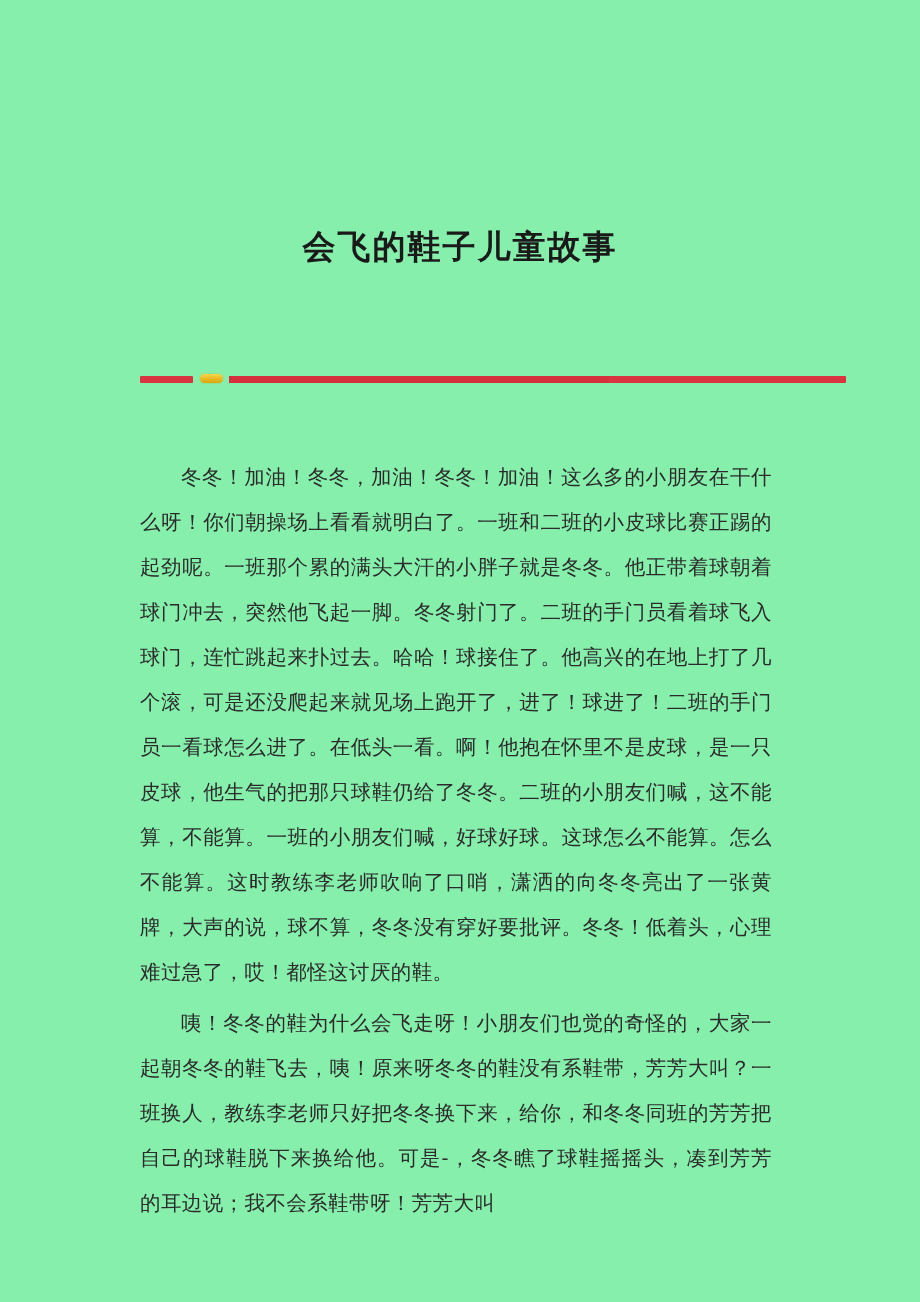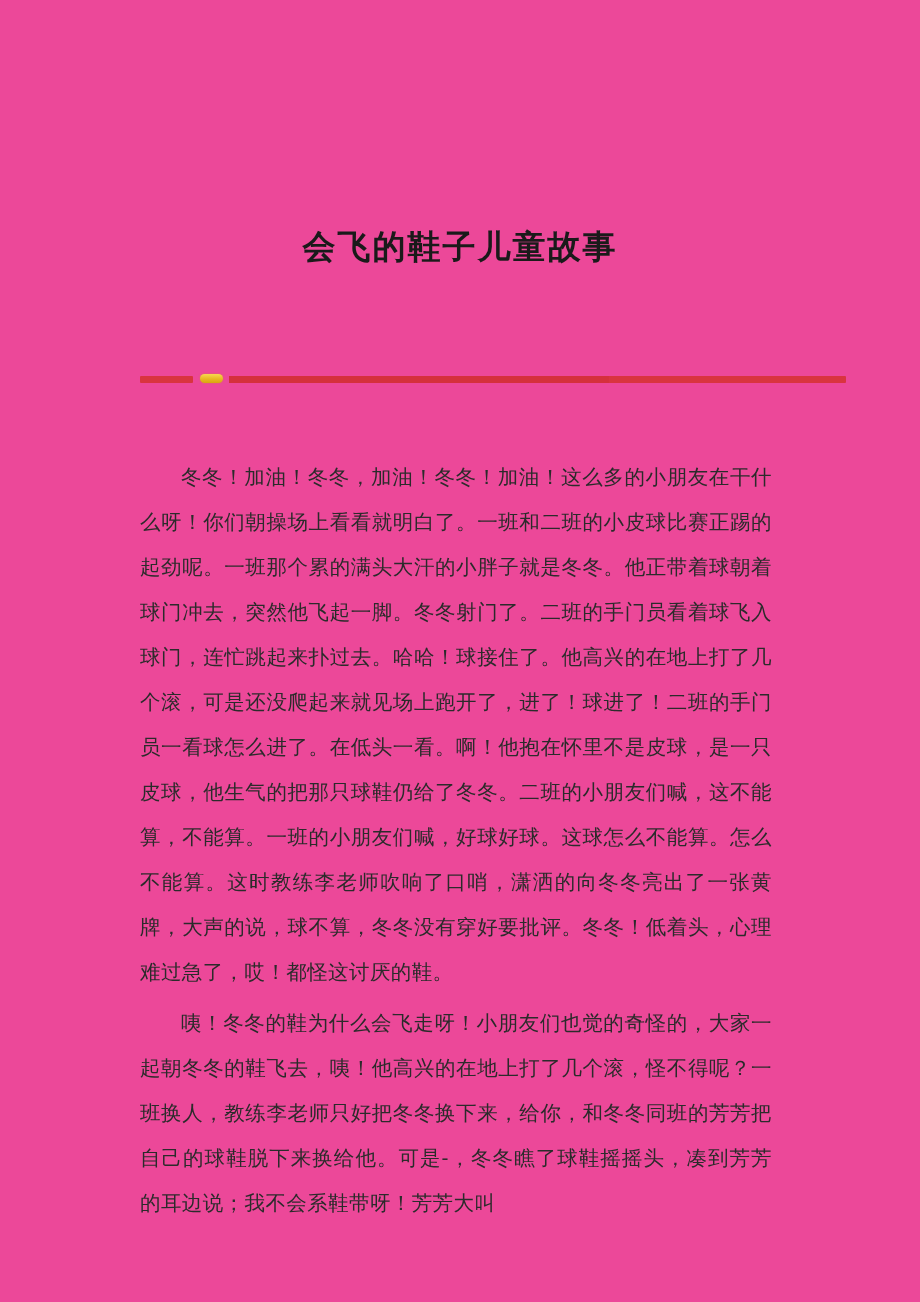--- a/index.html
+++ b/index.html
@@ -7,21 +7,21 @@
     padding: 0;
     background: #ffffff;
   }
   body {
     font-family: "DejaVu Serif", "Liberation Serif", serif;
   }
   .page {
     position: relative;
     width: 920px;
     height: 1302px;
-    background: #ec4899;
+    background: #86efac;
     overflow: hidden;
     box-sizing: border-box;
   }
   .doc-title {
     position: absolute;
     top: 205px;
     left: 0;
     width: 920px;
     text-align: center;
     font-family: "DejaVu Sans", "Liberation Sans", sans-serif;
@@ -105,16 +105,16 @@
   <h1 class="doc-title">会飞的鞋子儿童故事</h1>
 
   <div class="divider">
     <span class="seg-left"></span>
     <span class="seg-pill"></span>
     <span class="seg-right"></span>
   </div>
 
   <div class="body-text">
     <p class="para">冬冬！加油！冬冬，加油！冬冬！加油！这么多的小朋友在干什么呀！你们朝操场上看看就明白了。一班和二班的小皮球比赛正踢的起劲呢。一班那个累的满头大汗的小胖子就是冬冬。他正带着球朝着球门冲去，突然他飞起一脚。冬冬射门了。二班的手门员看着球飞入球门，连忙跳起来扑过去。哈哈！球接住了。他高兴的在地上打了几个滚，可是还没爬起来就见场上跑开了，进了！球进了！二班的手门员一看球怎么进了。在低头一看。啊！他抱在怀里不是皮球，是一只皮球，他生气的把那只球鞋仍给了冬冬。二班的小朋友们喊，这不能算，不能算。一班的小朋友们喊，好球好球。这球怎么不能算。怎么不能算。这时教练李老师吹响了口哨，潇洒的向冬冬亮出了一张黄牌，大声的说，球不算，冬冬没有穿好要批评。冬冬！低着头，心理难过急了，哎！都怪这讨厌的鞋。</p>
-    <p class="para last">咦！冬冬的鞋为什么会飞走呀！小朋友们也觉的奇怪的，大家一起朝冬冬的鞋飞去，咦！他高兴的在地上打了几个滚，怪不得呢？一班换人，教练李老师只好把冬冬换下来，给你，和冬冬同班的芳芳把自己的球鞋脱下来换给他。可是-，冬冬瞧了球鞋摇摇头，凑到芳芳的耳边说；我不会系鞋带呀！芳芳大叫</p>
+    <p class="para last">咦！冬冬的鞋为什么会飞走呀！小朋友们也觉的奇怪的，大家一起朝冬冬的鞋飞去，咦！原来呀冬冬的鞋没有系鞋带，芳芳大叫？一班换人，教练李老师只好把冬冬换下来，给你，和冬冬同班的芳芳把自己的球鞋脱下来换给他。可是-，冬冬瞧了球鞋摇摇头，凑到芳芳的耳边说；我不会系鞋带呀！芳芳大叫</p>
   </div>
 
 </div>
 
 </body></html>

